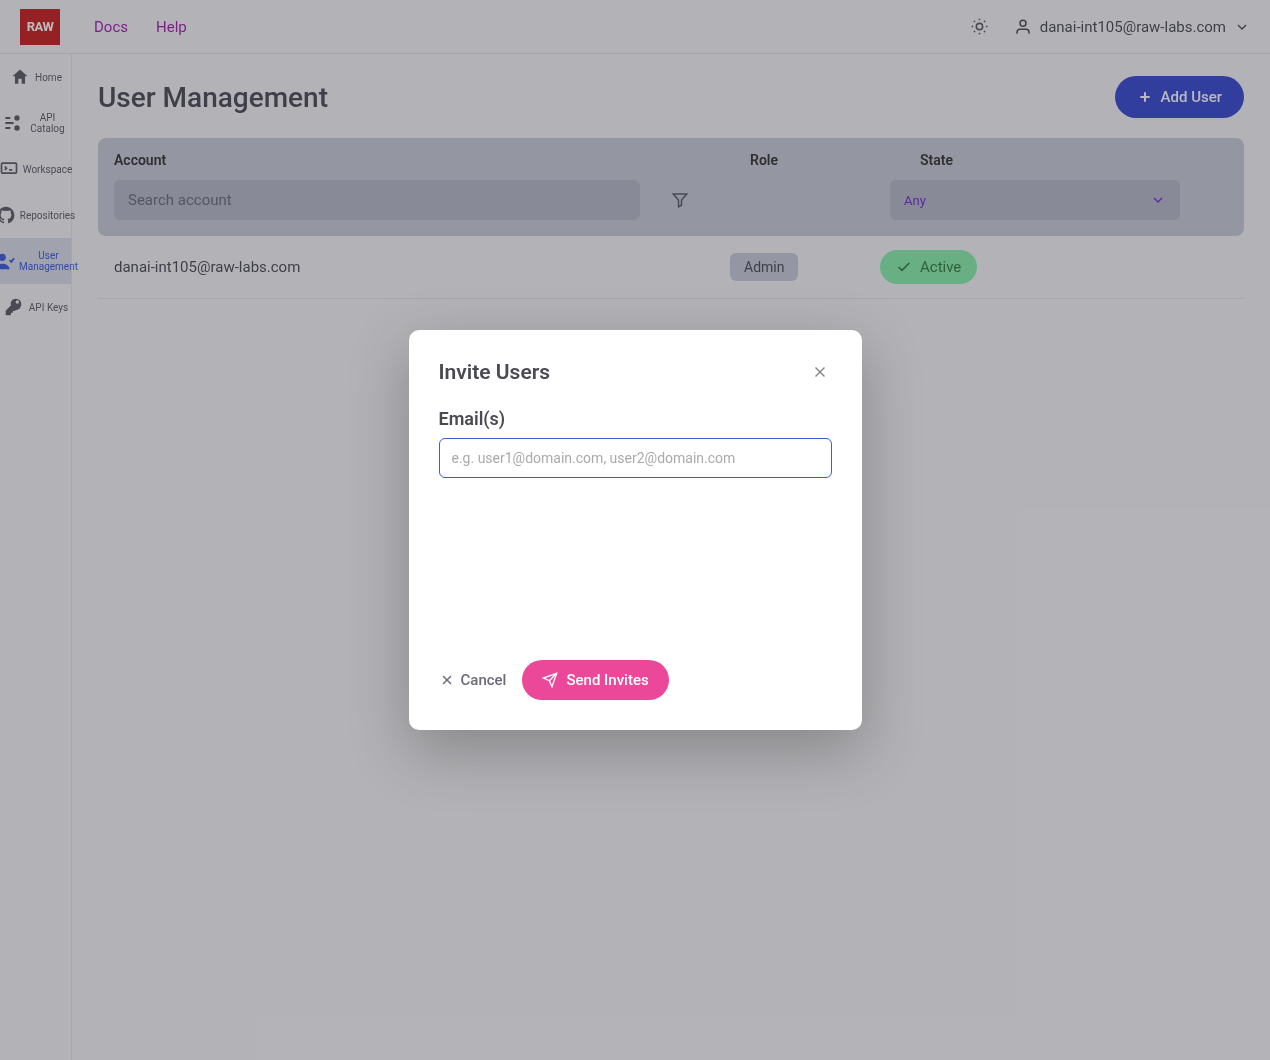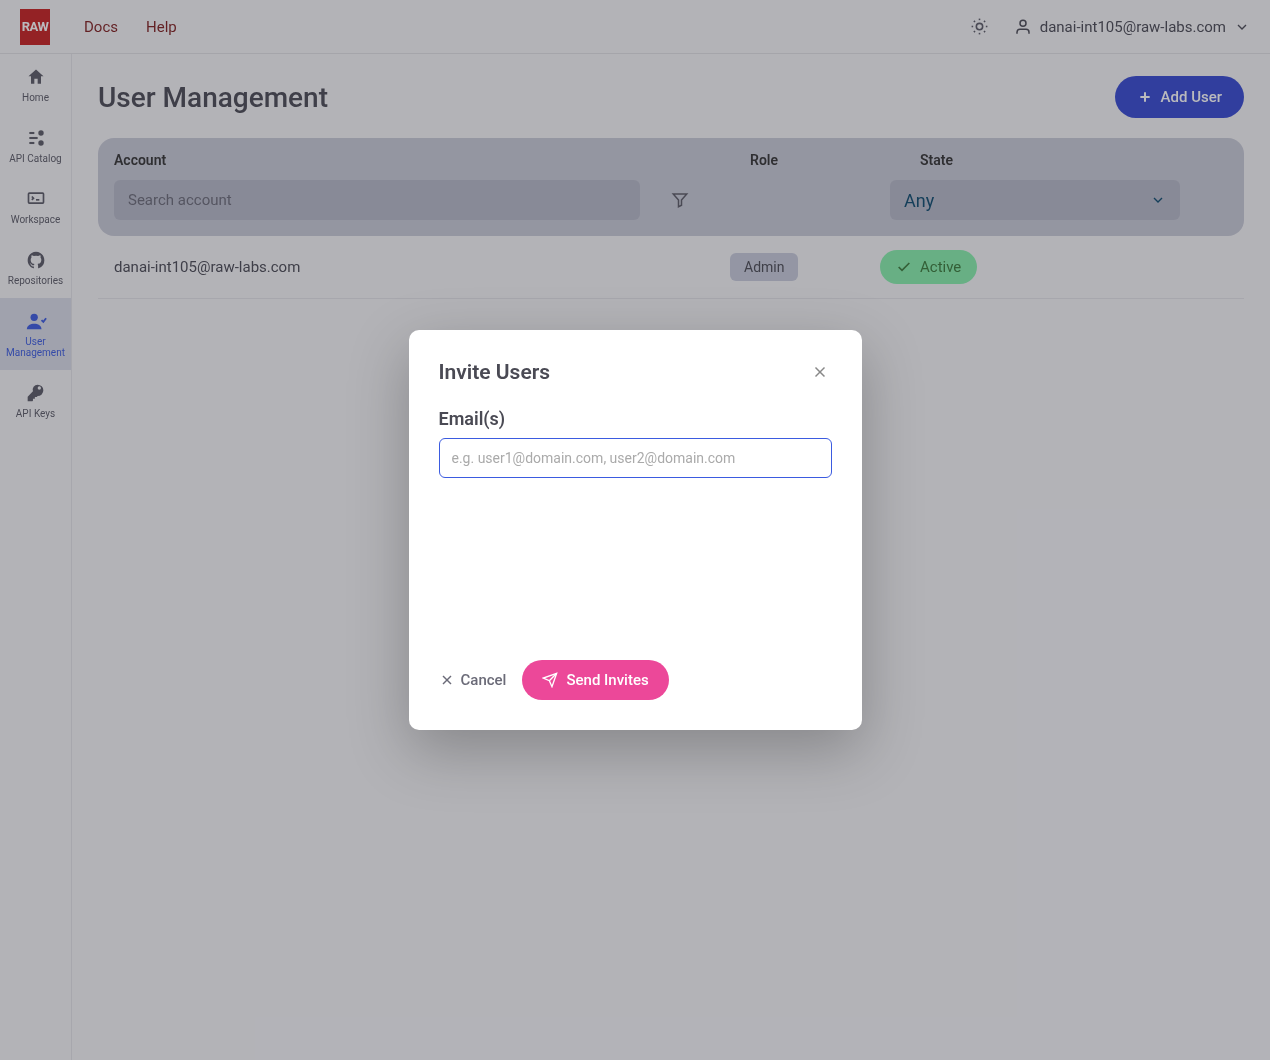--- a/index.html
+++ b/index.html
@@ -1,51 +1,51 @@
 <!DOCTYPE html>
 <html><head>
 <meta charset="utf-8">
 <style>
 * { margin: 0; padding: 0; box-sizing: border-box; font-family: -apple-system, BlinkMacSystemFont, "Segoe UI", Roboto, "Helvetica Neue", Arial, sans-serif; }
 body { width: 1270px; height: 1060px; background: #f5f5f7; overflow: hidden; position: relative; }
 
 
 .topbar { height: 54px; background: #f5f5f7; display: flex; align-items: center; padding: 0 20px; border-bottom: 1px solid #e0e0e4; }
-.logo { width: 30px; height: 36px; background: #c72020; color: #fff; display: flex; align-items: center; justify-content: center; font-weight: 700; font-size: 13px; letter-spacing: -0.5px; }
+.logo { width: 40px; height: 36px; background: #c72020; color: #fff; display: flex; align-items: center; justify-content: center; font-weight: 700; font-size: 13px; letter-spacing: -0.5px; }
 .top-links { display: flex; gap: 28px; margin-left: 34px; }
-.top-link { color: #7f1d1d; font-size: 15px; cursor: pointer; }
+.top-link { color: #a21caf; font-size: 15px; cursor: pointer; }
 .top-right { margin-left: auto; display: flex; align-items: center; gap: 24px; }
 .theme-icon { width: 20px; height: 20px; display: flex; align-items: center; justify-content: center; color: #5b5b66; cursor: pointer; }
 .user-menu { display: flex; align-items: center; gap: 8px; color: #4a4a54; font-size: 15px; cursor: pointer; }
 
 
 .sidebar { position: absolute; left: 0; top: 54px; bottom: 0; width: 72px; background: #f5f5f7; border-right: 1px solid #e3e3e8; display: flex; flex-direction: column; }
-.side-item { display: flex; flex-direction: column; align-items: center; justify-content: center; padding: 12px 2px; color: #5b5b66; cursor: pointer; gap: 4px; }
+.side-item { display: flex; align-items: center; justify-content: center; padding: 12px 2px; color: #5b5b66; cursor: pointer; gap: 4px; }
 .side-item.active { background: #d9dce8; color: #3b5be0; }
 .side-item .icon { width: 22px; height: 22px; display: flex; align-items: center; justify-content: center; }
 .side-item .label { font-size: 10px; text-align: center; line-height: 11px; }
 
 
 .main { position: absolute; left: 72px; right: 0; top: 54px; bottom: 0; padding: 22px 26px; }
 .page-head { display: flex; align-items: center; justify-content: space-between; margin-bottom: 20px; }
 .page-title { font-size: 28px; font-weight: 500; color: #4a4a54; }
 .add-btn { background: #3549d1; color: #fff; border: none; border-radius: 28px; padding: 12px 22px; font-size: 15px; font-weight: 500; display: flex; align-items: center; gap: 8px; cursor: pointer; }
 
 
-.table-header { background: #c8cad6; border-radius: 16px; padding: 14px 16px 16px 16px; }
+.table-header { background: #c8cad6; border-radius: 8px; padding: 14px 16px 16px 16px; }
 .col-heads { display: flex; gap: 20px; margin-bottom: 12px; }
 .col-account { flex: 0 0 616px; font-weight: 600; color: #333; font-size: 14px; }
 .col-role { flex: 0 0 150px; font-weight: 600; color: #333; font-size: 14px; }
 .col-state { flex: 1; font-weight: 600; color: #333; font-size: 14px; }
 .filters { display: flex; gap: 20px; align-items: center; }
 .search-input { flex: 0 0 526px; height: 40px; border-radius: 6px; background: #b6b9c8; border: none; padding: 0 14px; font-size: 15px; color: #444; }
 .search-input::placeholder { color: #6b6b78; }
 .filter-icon { width: 40px; display: flex; align-items: center; justify-content: center; color: #5b5b66; cursor: pointer; }
 .role-spacer { flex: 0 0 150px; }
-.state-select { flex: 0 0 290px; height: 40px; border-radius: 6px; background: #b6b9c8; border: none; padding: 0 14px; font-size: 18px; color: #0c4a6e; display: flex; align-items: center; justify-content: space-between; cursor: pointer; }
+.state-select { flex: 0 0 290px; height: 40px; border-radius: 6px; background: #b6b9c8; border: none; padding: 0 14px; font-size: 13px; color: #6d28d9; display: flex; align-items: center; justify-content: space-between; cursor: pointer; }
 
 
 .table-body { }
 .row { display: flex; align-items: center; padding: 14px 16px; border-bottom: 1px solid #e3e3e8; }
 .cell-account { flex: 0 0 616px; color: #4a4a54; font-size: 15px; }
 .cell-role { flex: 0 0 150px; }
 .role-badge { background: #c7cbda; color: #4a4a54; padding: 6px 14px; border-radius: 6px; font-size: 14px; display: inline-block; }
 .cell-state { flex: 1; }
 .state-badge { background: #86efac; color: #3a7a3a; padding: 8px 16px; border-radius: 20px; font-size: 15px; display: inline-flex; align-items: center; gap: 8px; }
 

